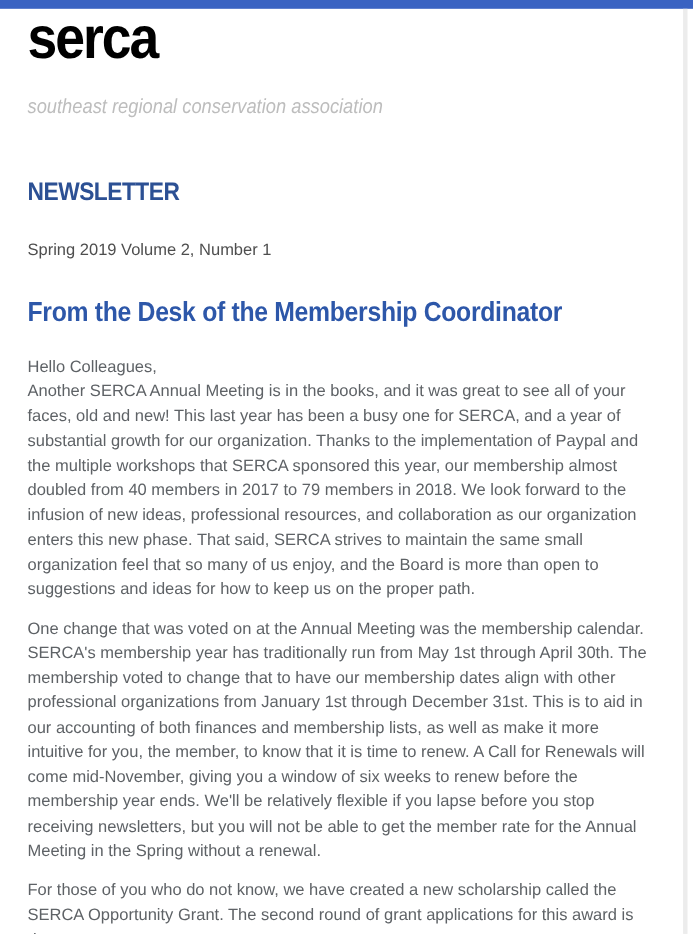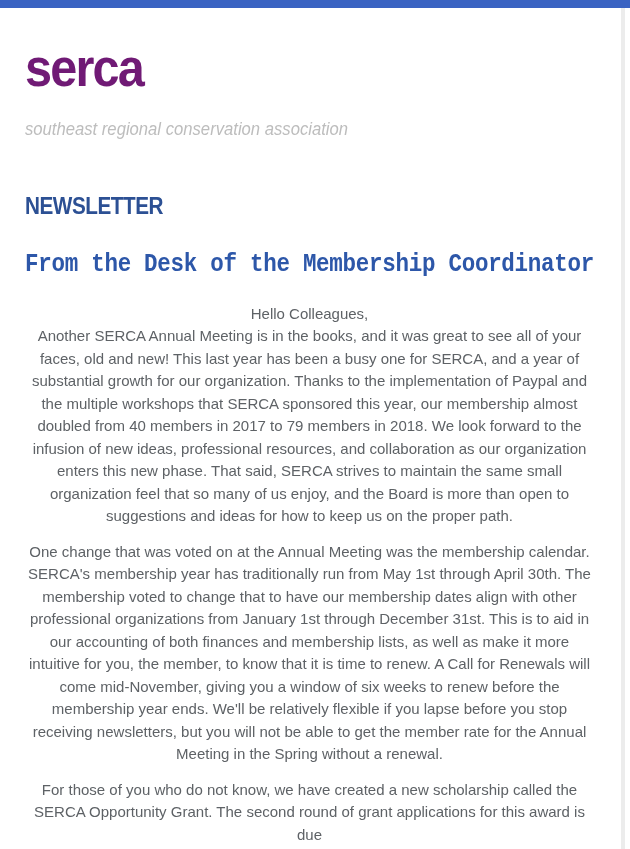--- a/index.html
+++ b/index.html
@@ -30,25 +30,24 @@
     padding: 0 20px 0 25px;
     box-sizing: content-box;
   }
   .condensed {
     display: inline-block;
     transform: scaleX(0.9);
     transform-origin: left center;
     white-space: nowrap;
   }
   .logo {
-    margin-top: 32px;
     font-size: 54px;
     font-weight: bold;
     letter-spacing: -2px;
-    color: #701a75;
+    color: #000000;
     line-height: 1;
   }
   .tagline {
     margin-top: 26px;
     font-size: 18.5px;
     color: #bdbdbd;
     line-height: 1;
     font-style: italic;
   }
   .newsletter-title {
@@ -65,31 +64,29 @@
     color: #4e4e4e;
     line-height: 1.4;
   }
   .article-heading {
     margin-top: 34px;
     font-size: 25px;
     font-weight: bold;
     letter-spacing: -0.3px;
     color: #2d57a9;
     line-height: 1;
-    font-family: Liberation Mono, monospace;
   }
   .article-body {
     margin-top: 26px;
   }
   .body-para {
     margin: 0 16px 13px 0;
     font-size: 15px;
     line-height: 22.5px;
     color: #5e6266;
-    text-align: center;
   }
 </style>
 </head>
 <body>
 
 <div class="accent-bar"></div>
 <div class="page-edge"></div>
 
 <div class="page">
 
@@ -98,20 +95,21 @@
   </div>
 
   <div class="tagline">
     <span class="condensed">southeast regional conservation association</span>
   </div>
 
   <div class="newsletter-title">
     <span class="condensed">NEWSLETTER</span>
   </div>
 
+  <div class="issue-line">Spring 2019 Volume 2, Number 1</div>
 
   <div class="article-heading">
     <span class="condensed">From the Desk of the Membership Coordinator</span>
   </div>
 
   <div class="article-body">
       <p class="body-para"><span>Hello Colleagues,</span><br><span>Another SERCA Annual Meeting is in the books, and it was great to see all of your faces, old and new! This last year has been a busy one for SERCA, and a year of substantial growth for our organization. Thanks to the implementation of Paypal and the multiple workshops that SERCA sponsored this year, our membership almost doubled from 40 members in 2017 to 79 members in 2018. We look forward to the infusion of new ideas, professional resources, and collaboration as our organization enters this new phase. That said, SERCA strives to maintain the same small organization feel that so many of us enjoy, and the Board is more than open to suggestions and ideas for how to keep us on the proper path.</span></p>
       <p class="body-para"><span>One change that was voted on at the Annual Meeting was the membership calendar. SERCA's membership year has traditionally run from May 1st through April 30th. The membership voted to change that to have our membership dates align with other professional organizations from January 1st through December 31st. This is to aid in our accounting of both finances and membership lists, as well as make it more intuitive for you, the member, to know that it is time to renew. A Call for Renewals will come mid-November, giving you a window of six weeks to renew before the membership year ends. We'll be relatively flexible if you lapse before you stop receiving newsletters, but you will not be able to get the member rate for the Annual Meeting in the Spring without a renewal.</span></p>
       <p class="body-para"><span>For those of you who do not know, we have created a new scholarship called the SERCA Opportunity Grant. The second round of grant applications for this award is due </span></p>
     </div>

